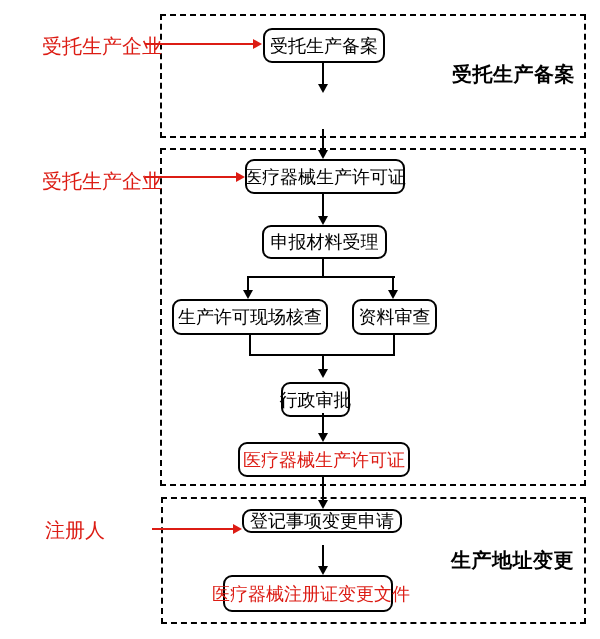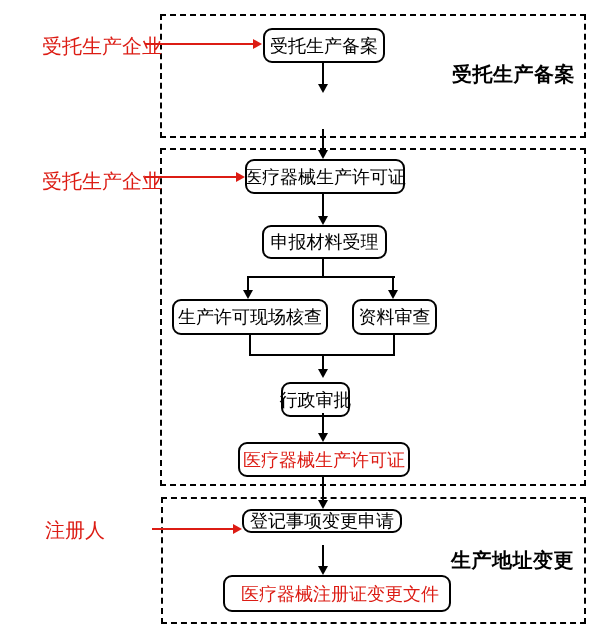--- a/index.html
+++ b/index.html
@@ -67,21 +67,21 @@
   <div class="box" style="left:263px;top:28px;width:122px;height:35px;">受托生产备案</div>
 
   <div class="box" style="left:245px;top:159px;width:160px;height:35px;">医疗器械生产许可证</div>
   <div class="box" style="left:262px;top:225px;width:125px;height:34px;">申报材料受理</div>
   <div class="box" style="left:172px;top:299px;width:156px;height:36px;">生产许可现场核查</div>
   <div class="box" style="left:352px;top:299px;width:85px;height:36px;">资料审查</div>
   <div class="box" style="left:281px;top:382px;width:69px;height:35px;border-radius:9px;">行政审批</div>
   <div class="box red" style="left:238px;top:442px;width:172px;height:35px;">医疗器械生产许可证</div>
 
   <div class="box" style="left:242px;top:509px;width:160px;height:24px;">登记事项变更申请</div>
-  <div class="box red" style="left:223px;top:575px;width:228px;height:37px;padding-left:6px;">医疗器械注册证变更文件</div>
+  <div class="box red" style="left:223px;top:575px;width:170px;height:37px;padding-left:6px;">医疗器械注册证变更文件</div>
 
   <div class="vline" style="left:322px;top:63px;height:21px;"></div>
   <div class="ah-down" style="left:318px;top:84px;"></div>
 
   <div class="vline" style="left:322px;top:129px;height:21px;"></div>
   <div class="ah-down" style="left:318px;top:150px;"></div>
 
   <div class="vline" style="left:322px;top:194px;height:22px;"></div>
   <div class="ah-down" style="left:318px;top:216px;"></div>
 

